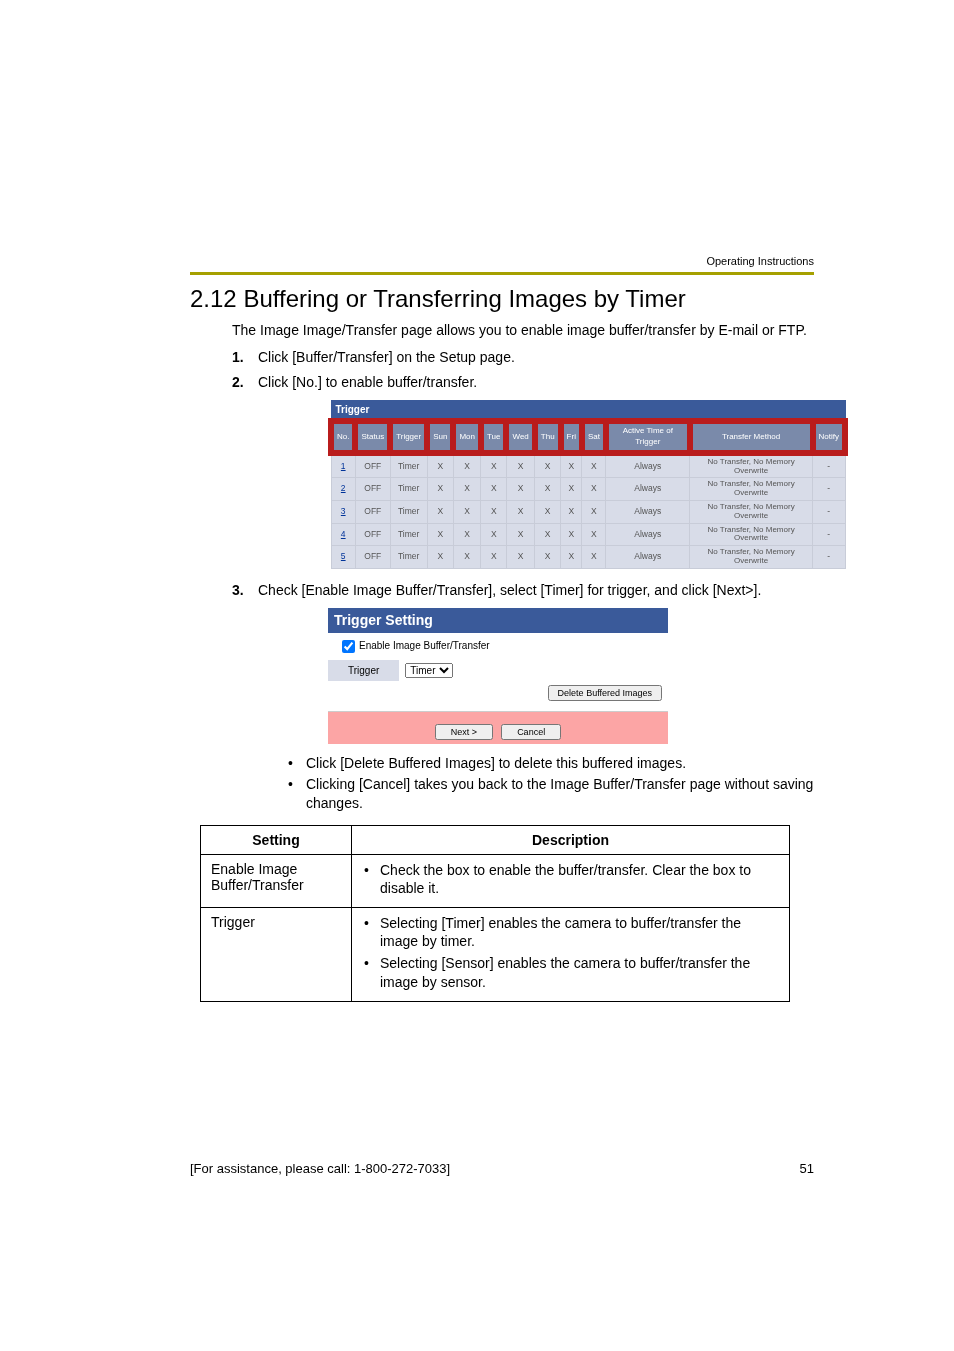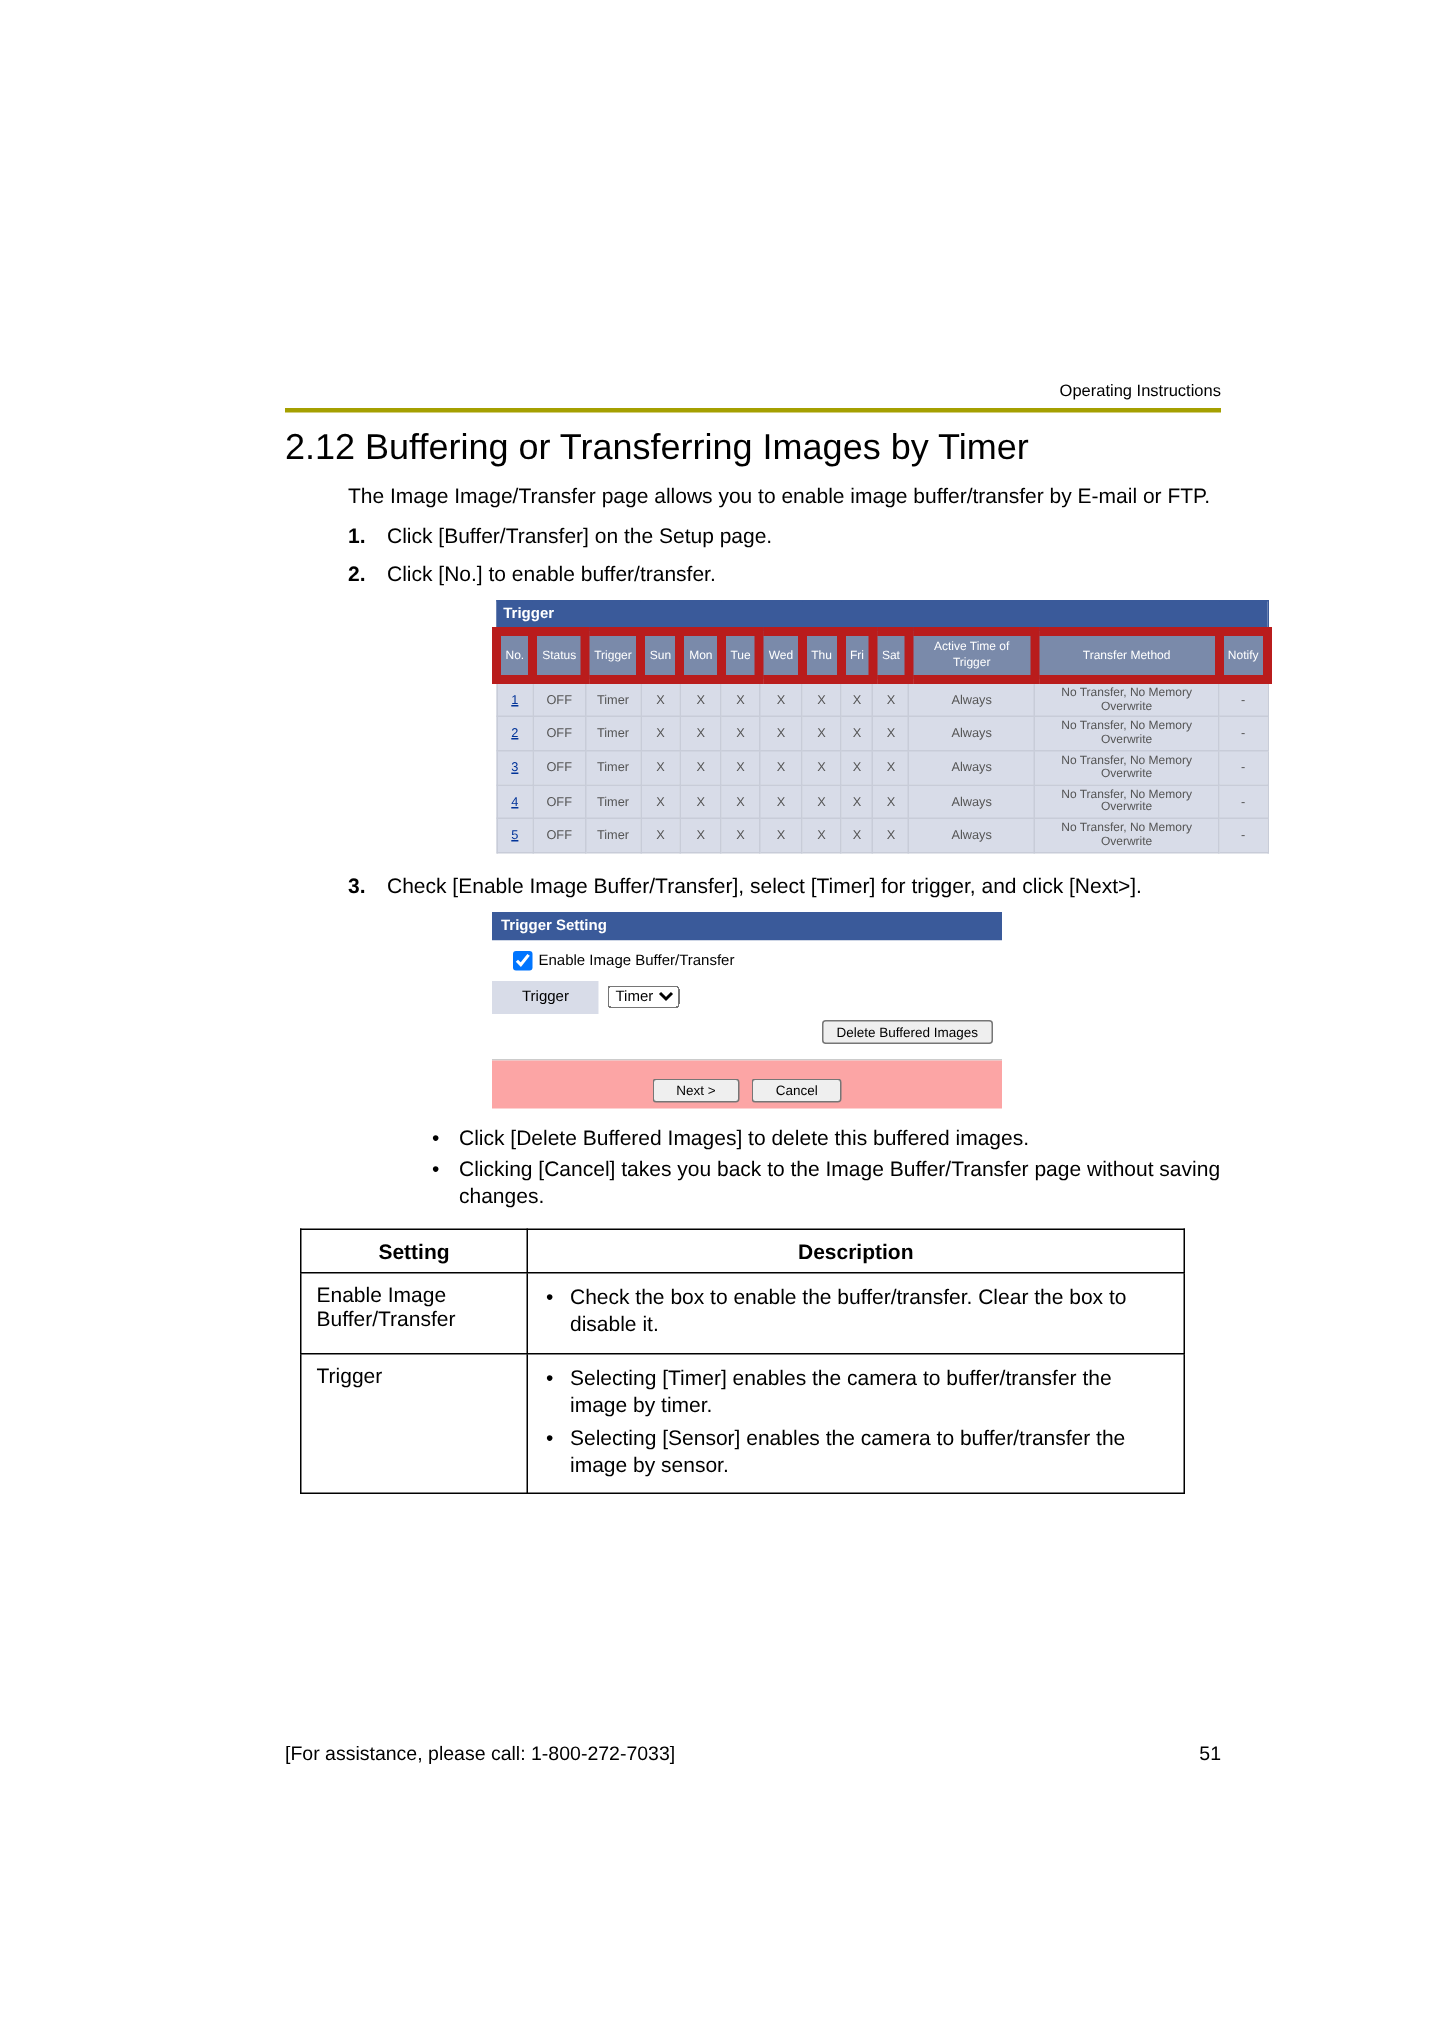--- a/index.html
+++ b/index.html
@@ -106,21 +106,21 @@
     text-decoration: underline;
   }
   .embed2 {
     margin: 8px 0 10px 70px;
     width: 340px;
   }
   .ts-title {
     background: #3a5a9a;
     color: #fff;
     font-weight: bold;
-    font-size: 10px;
+    font-size: 14px;
     padding: 3px 6px;
   }
   .ts-row {
     background: #fff;
     padding: 4px 10px;
     font-size: 10px;
     display: flex;
     align-items: center;
   }
   .ts-row input[type=checkbox] {

